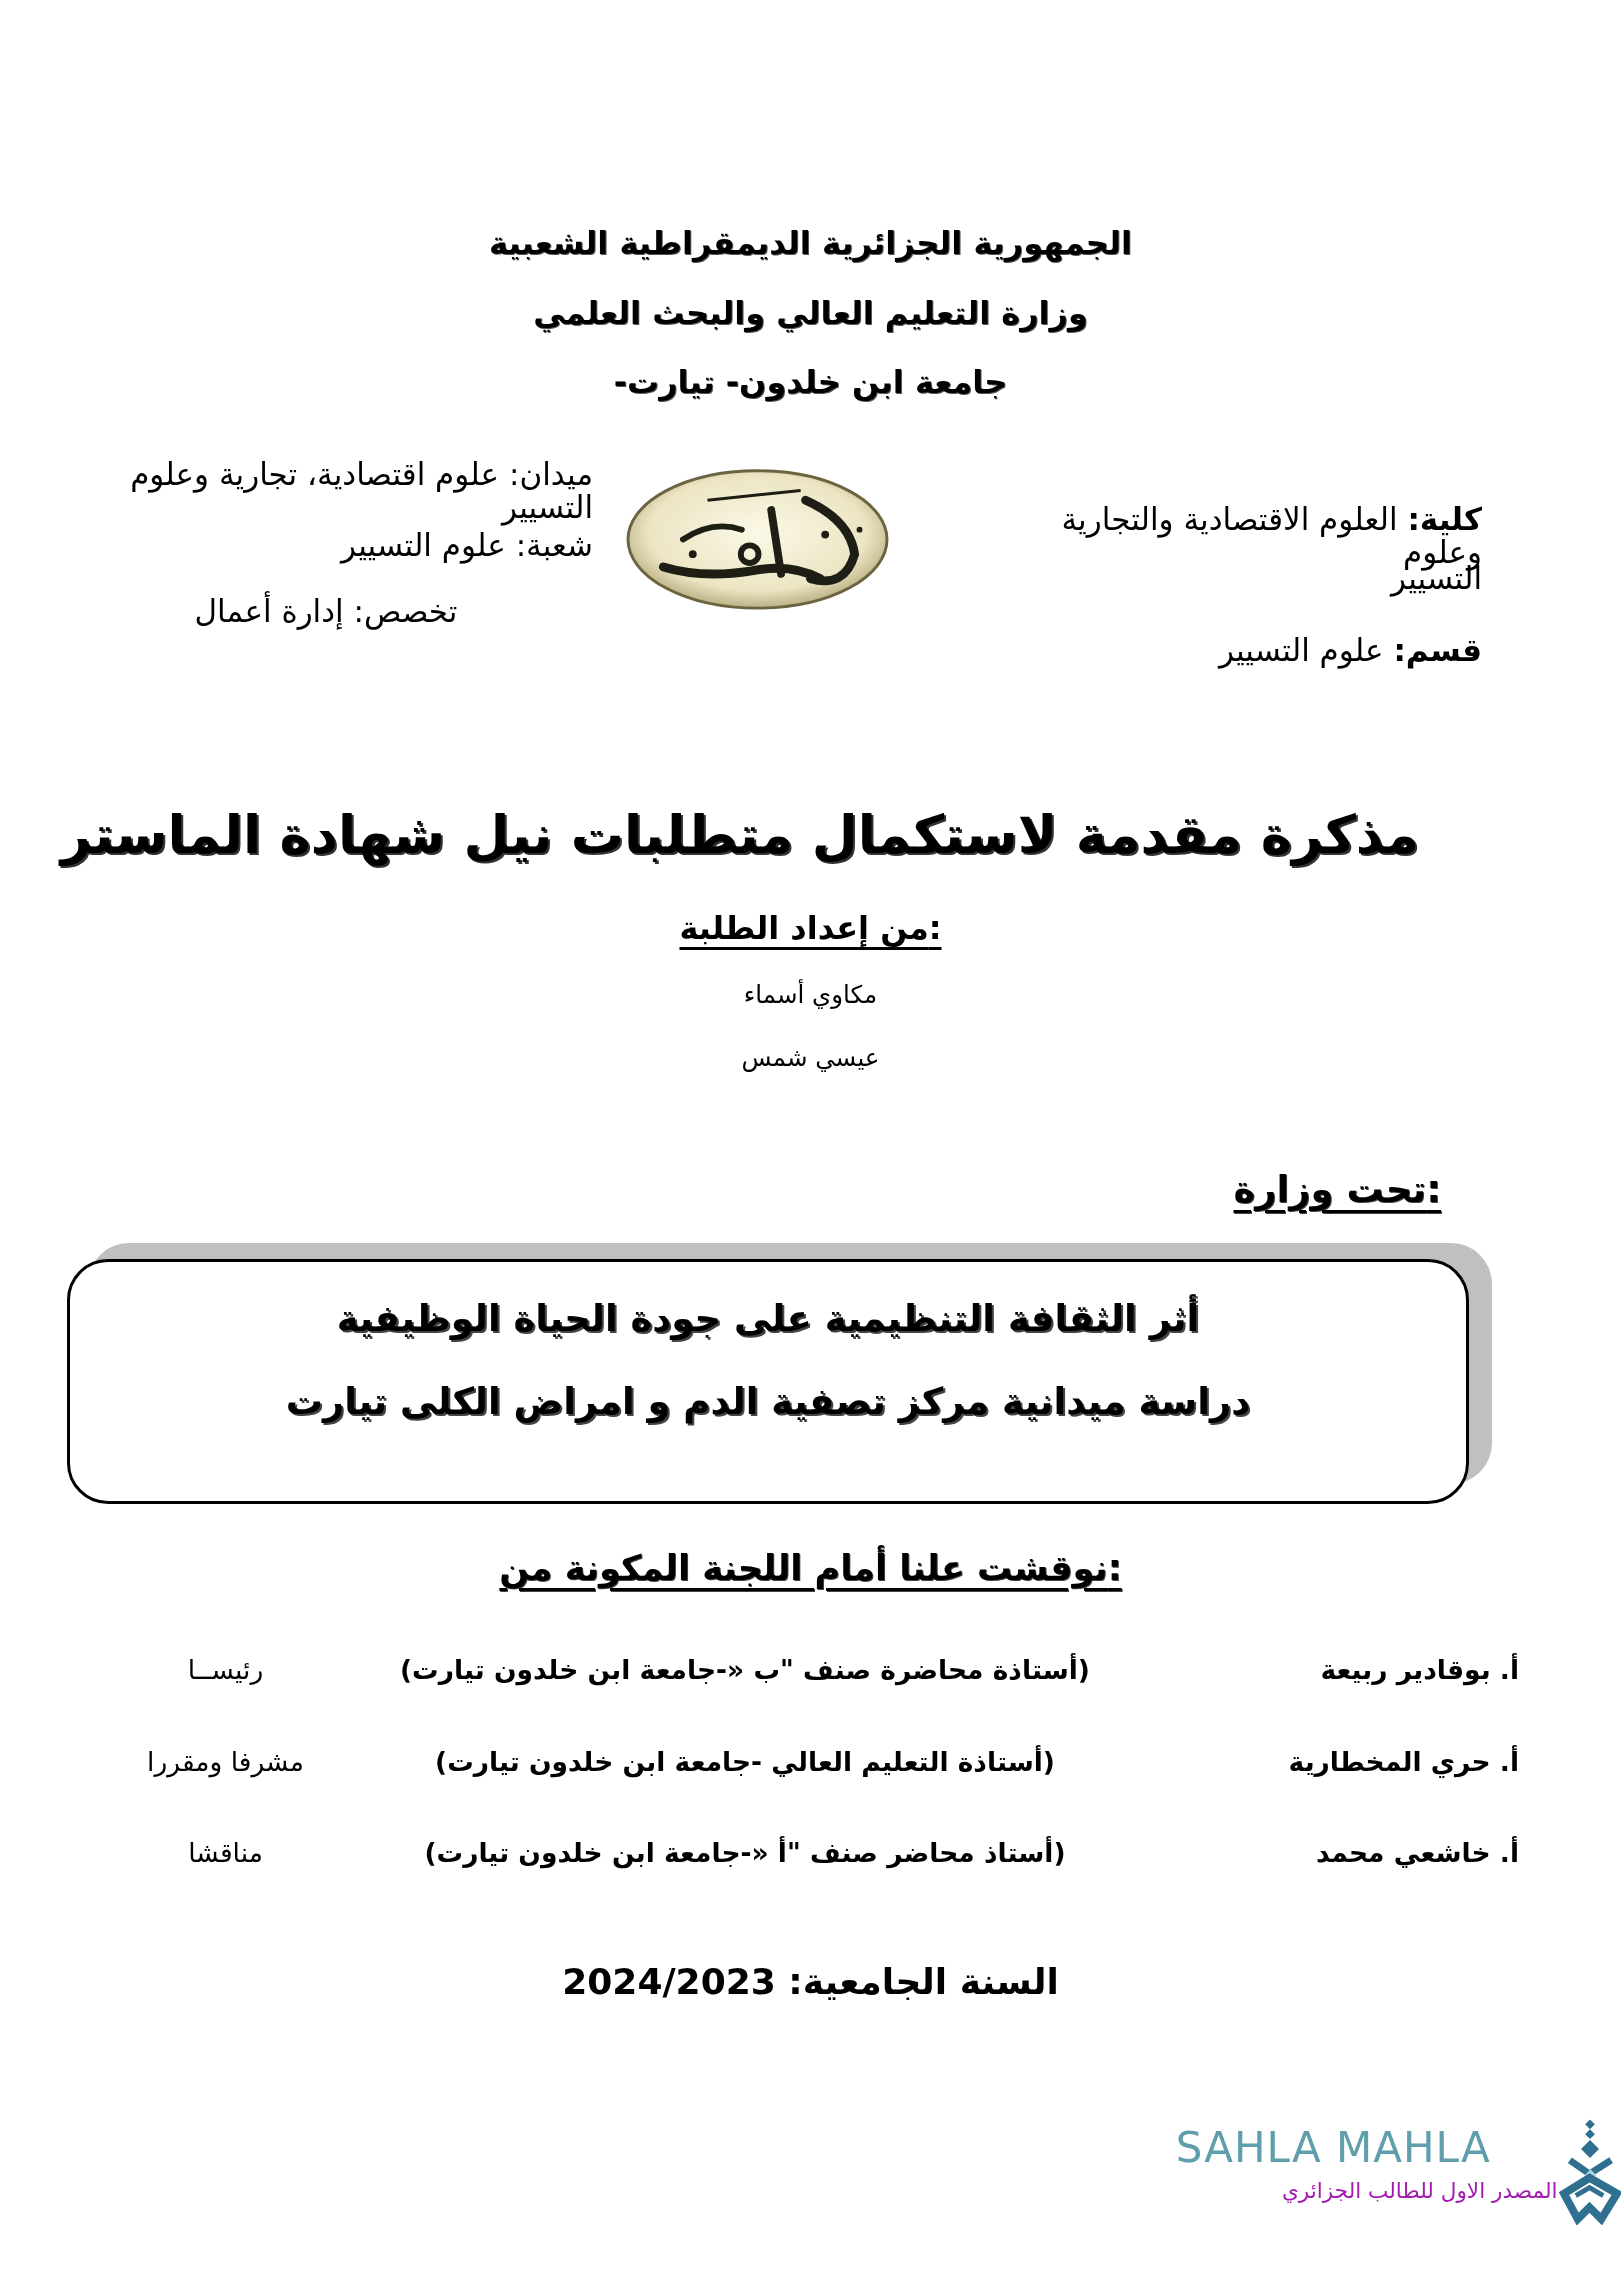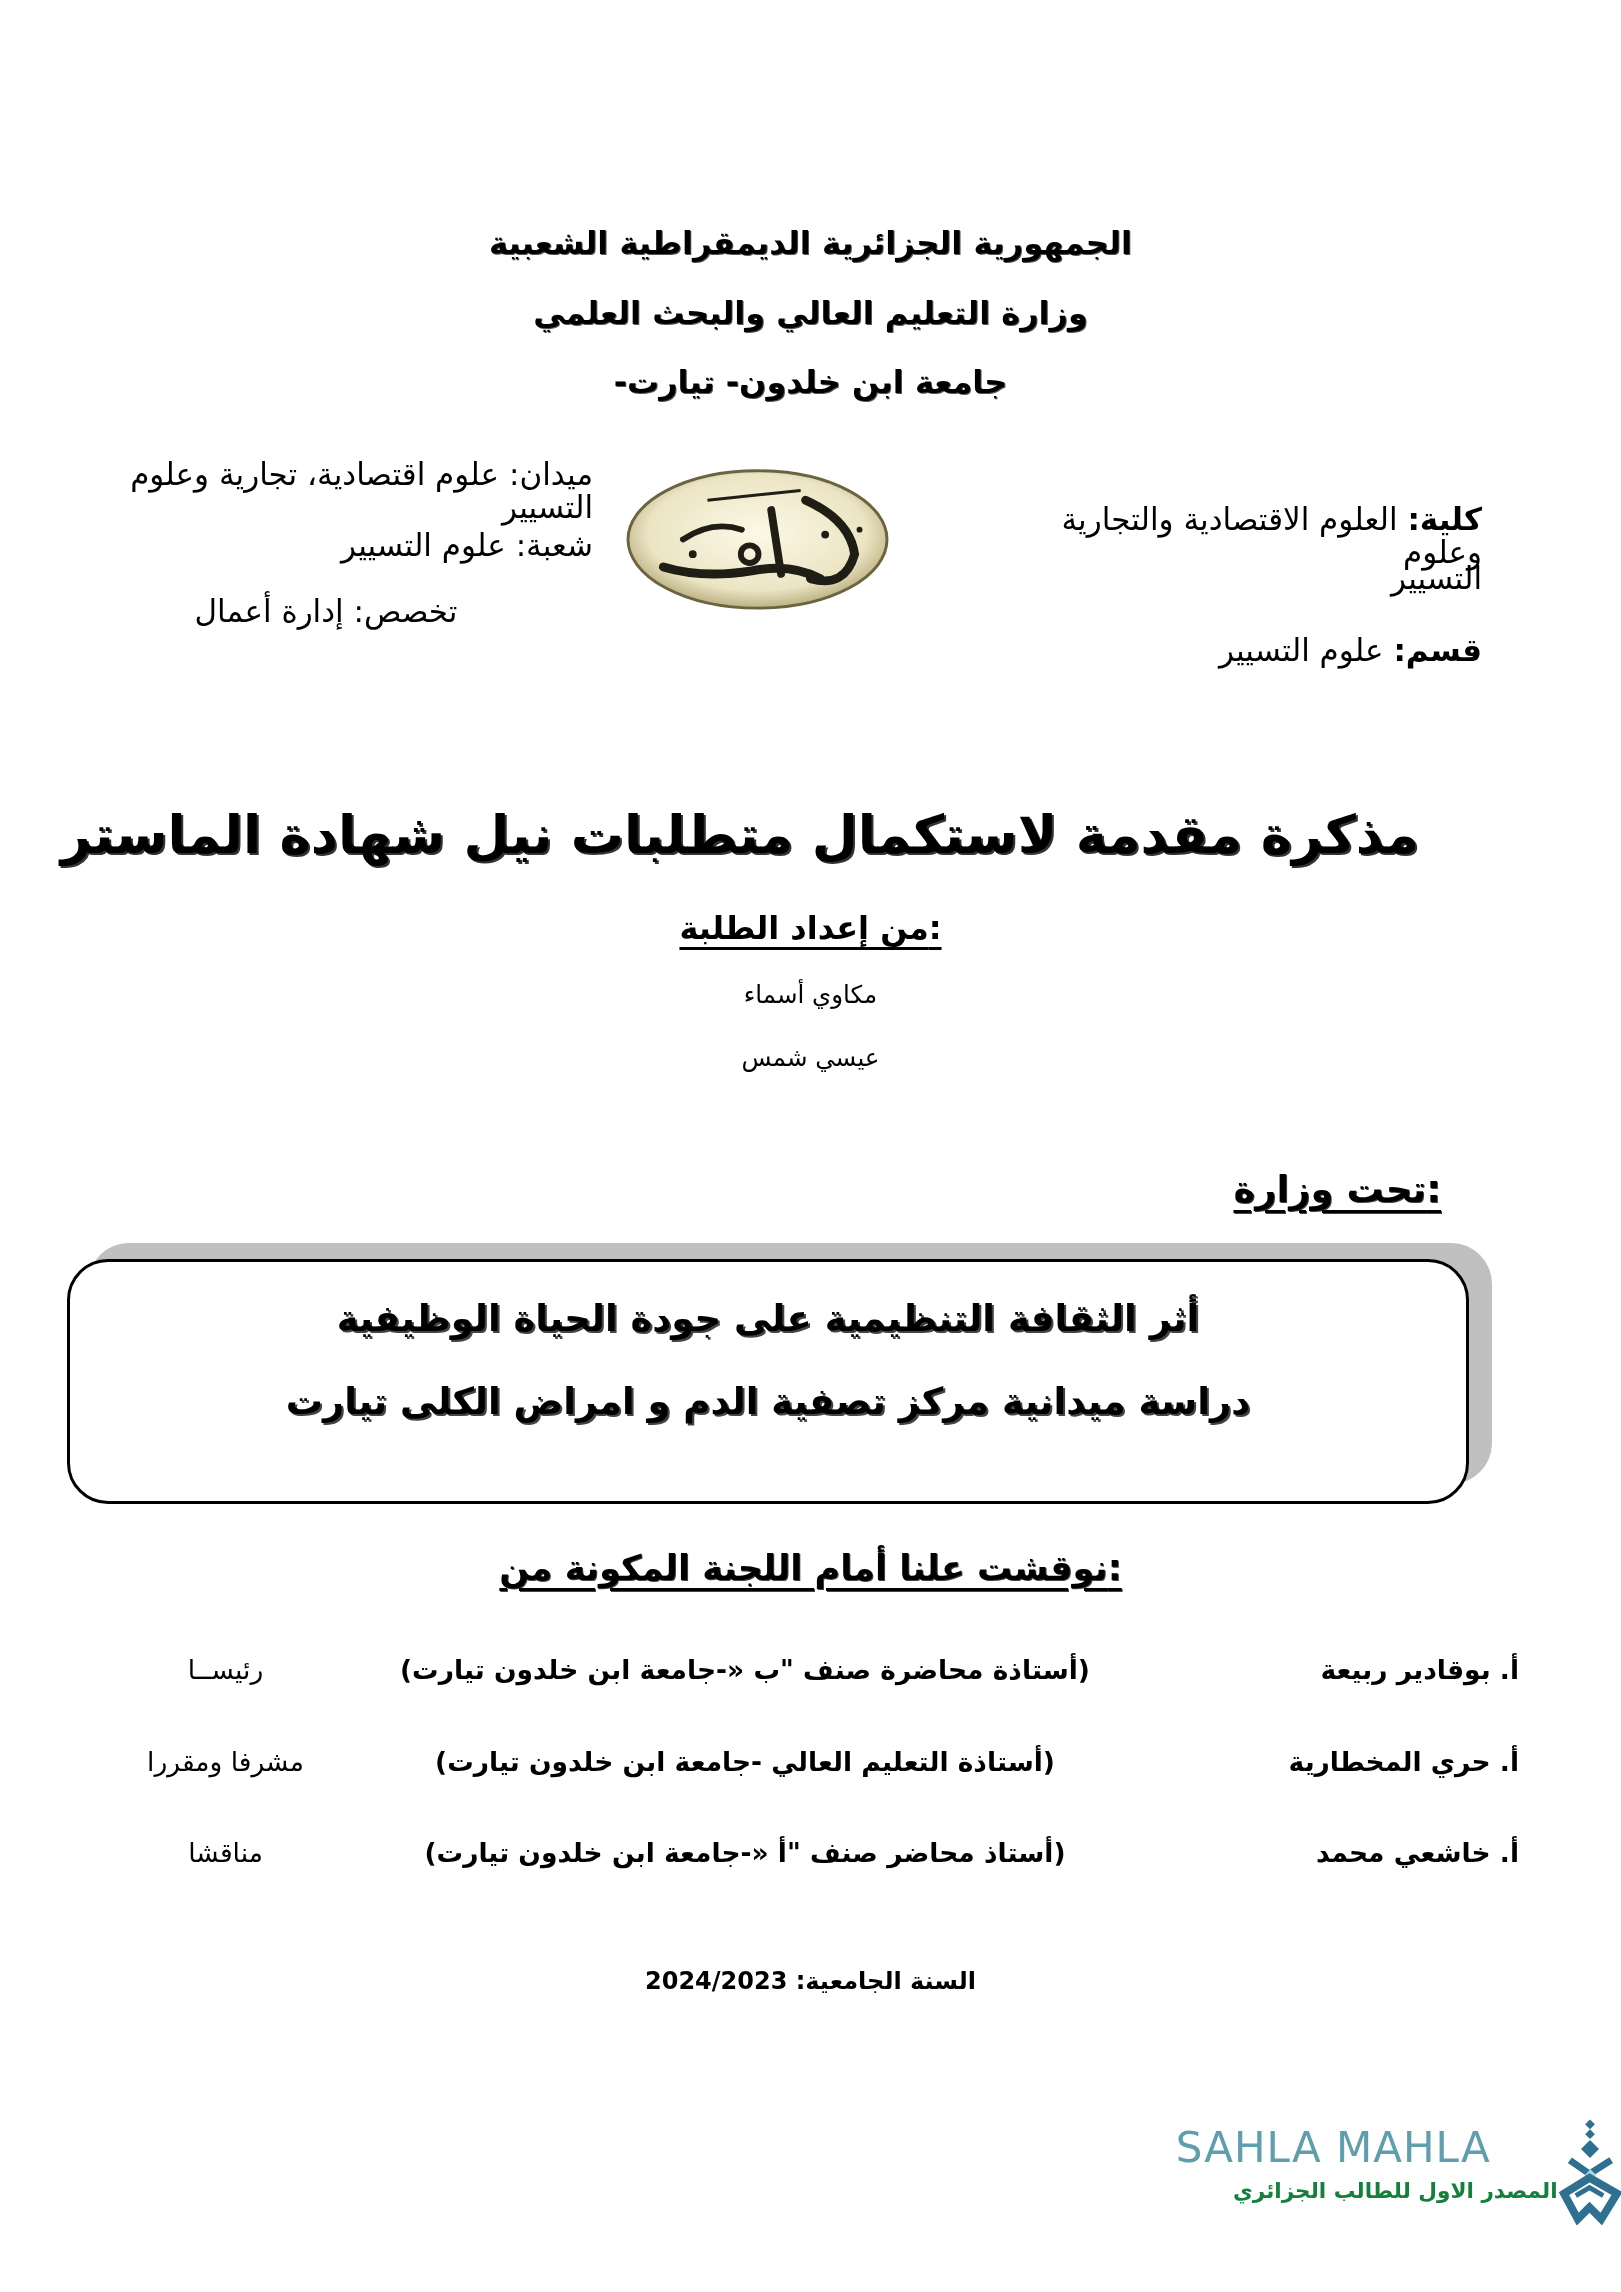--- a/index.html
+++ b/index.html
@@ -55,33 +55,33 @@
   }
 
   
   .cm { font-size: 26.5px; line-height: 35px; direction: rtl; font-weight: bold; }
   .cm-name { right: 102px; width: 372px; text-align: right; }
   .cm-aff { left: 392px; width: 706px; text-align: center; }
   .cm-role { left: 98px; width: 255px; text-align: center; font-weight: normal; }
 
   .year {
     left: 0; width: 1621px; text-align: center; direction: rtl;
-    font-size: 24px; line-height: 43px; font-weight: bold;
+    font-size: 36px; line-height: 43px; font-weight: bold;
   }
 
   
   .wm { left: 1166px; top: 2107px; width: 455px; height: 127px; }
   .wm-text {
     position: absolute; left: 9.8px; top: 15.7px;
     font-family: "DejaVu Sans", sans-serif; font-size: 42px; letter-spacing: 1px;
     color: #5f9eac; font-weight: normal;
   }
   .wm-ar {
     position: absolute; left: 19.6px; top: 71px; direction: rtl;
-    font-size: 21.6px; color: #15803d; width: 372px; text-align: right; font-weight: bold;
+    font-size: 21.6px; color: #a21caf; width: 372px; text-align: right;
   }
   .wm-icon { position: absolute; left: 390px; top: 9.8px; width: 69px; height: 108px; }
 </style>
 </head>
 <body>
 
 <div class="abs hdr-line" style="top:222px;">الجمهورية الجزائرية الديمقراطية الشعبية</div>
 <div class="abs hdr-line" style="top:292px;">وزارة التعليم العالي والبحث العلمي</div>
 <div class="abs hdr-line" style="top:361px;">جامعة ابن خلدون- تيارت-</div>
 

